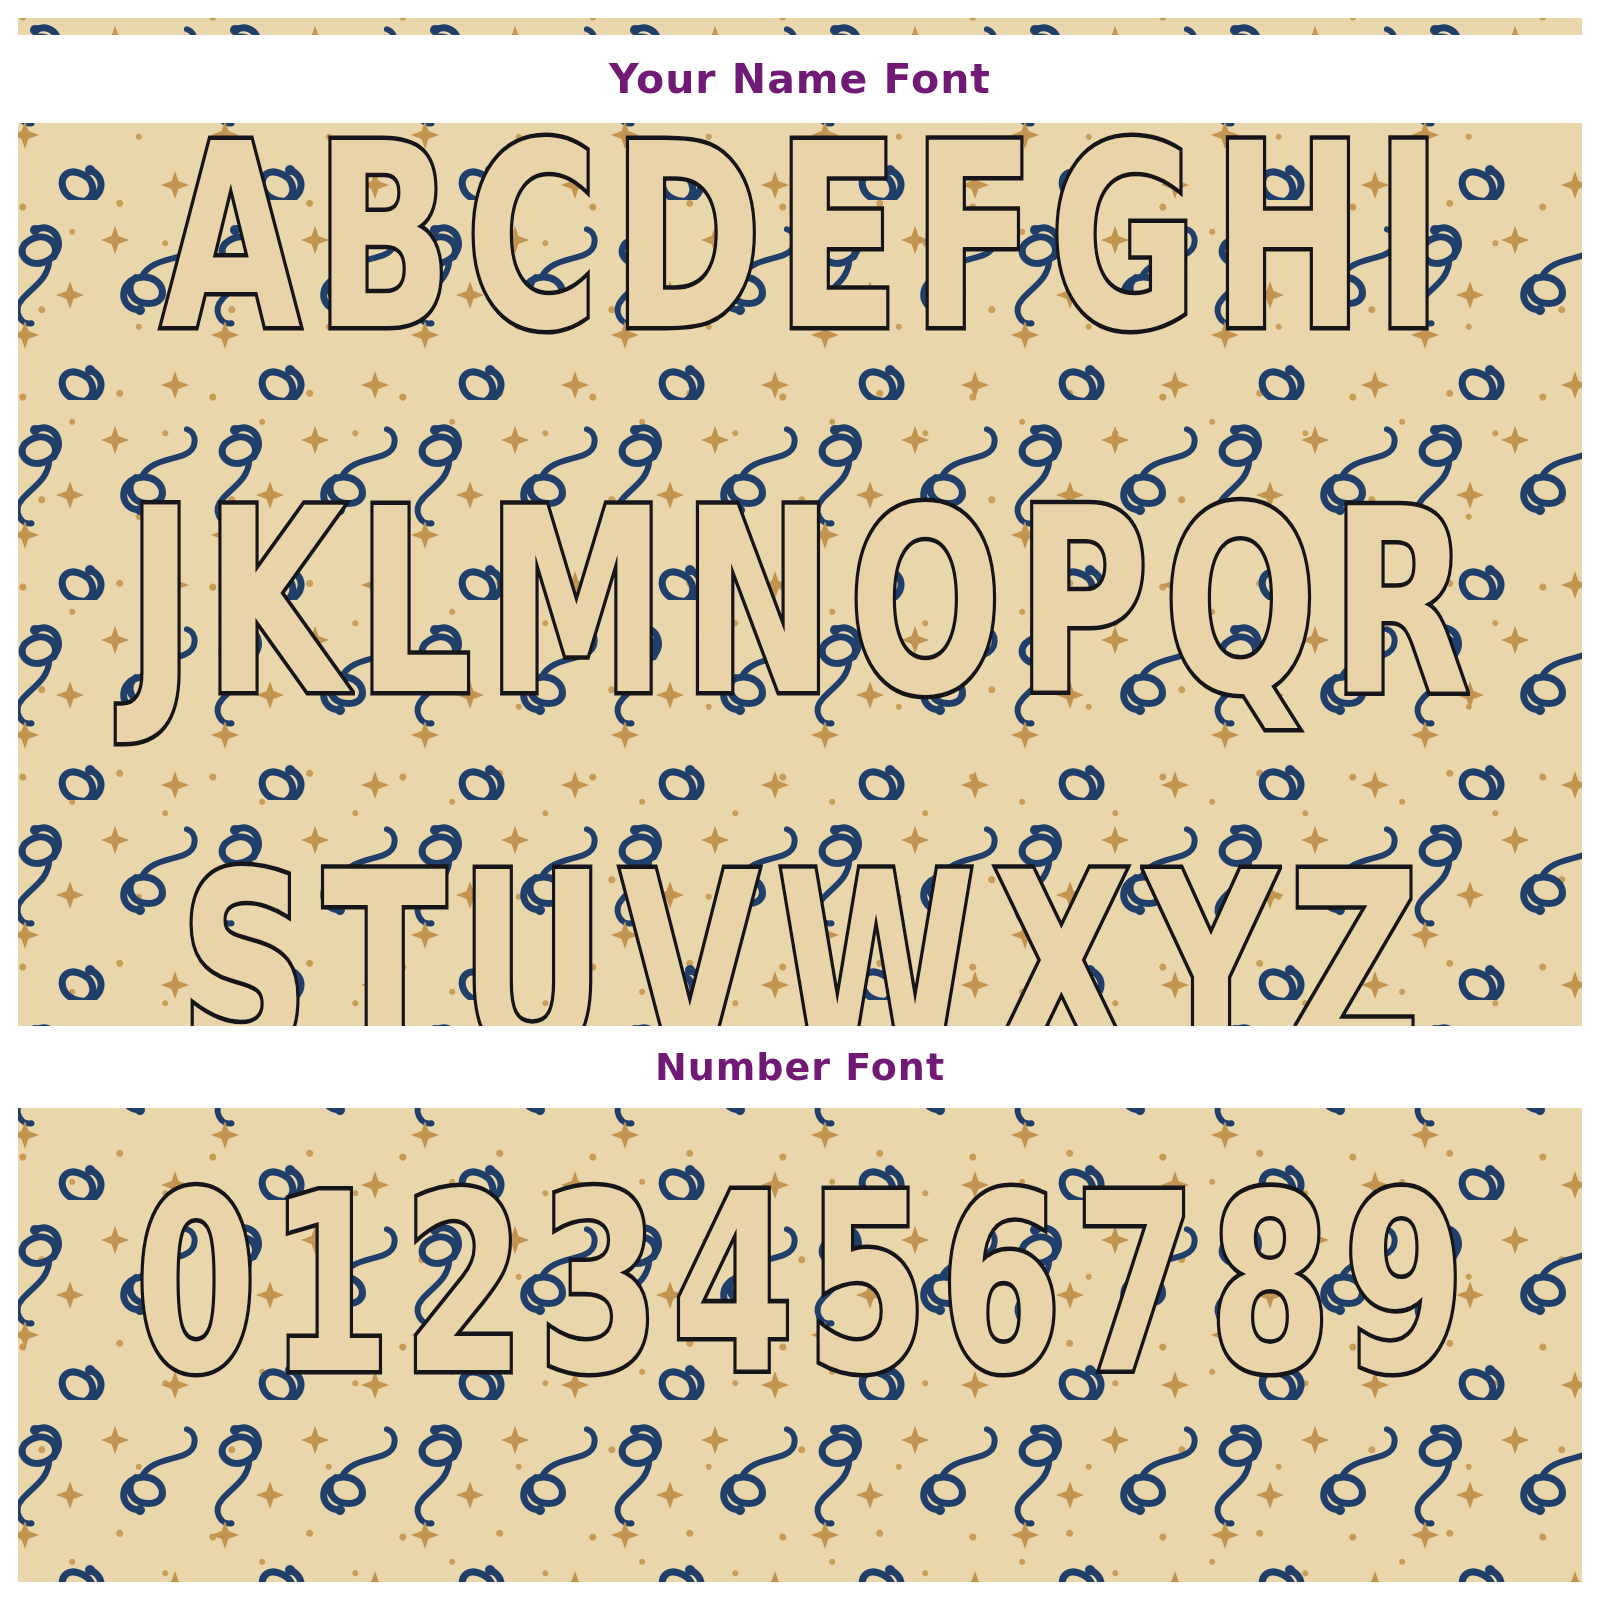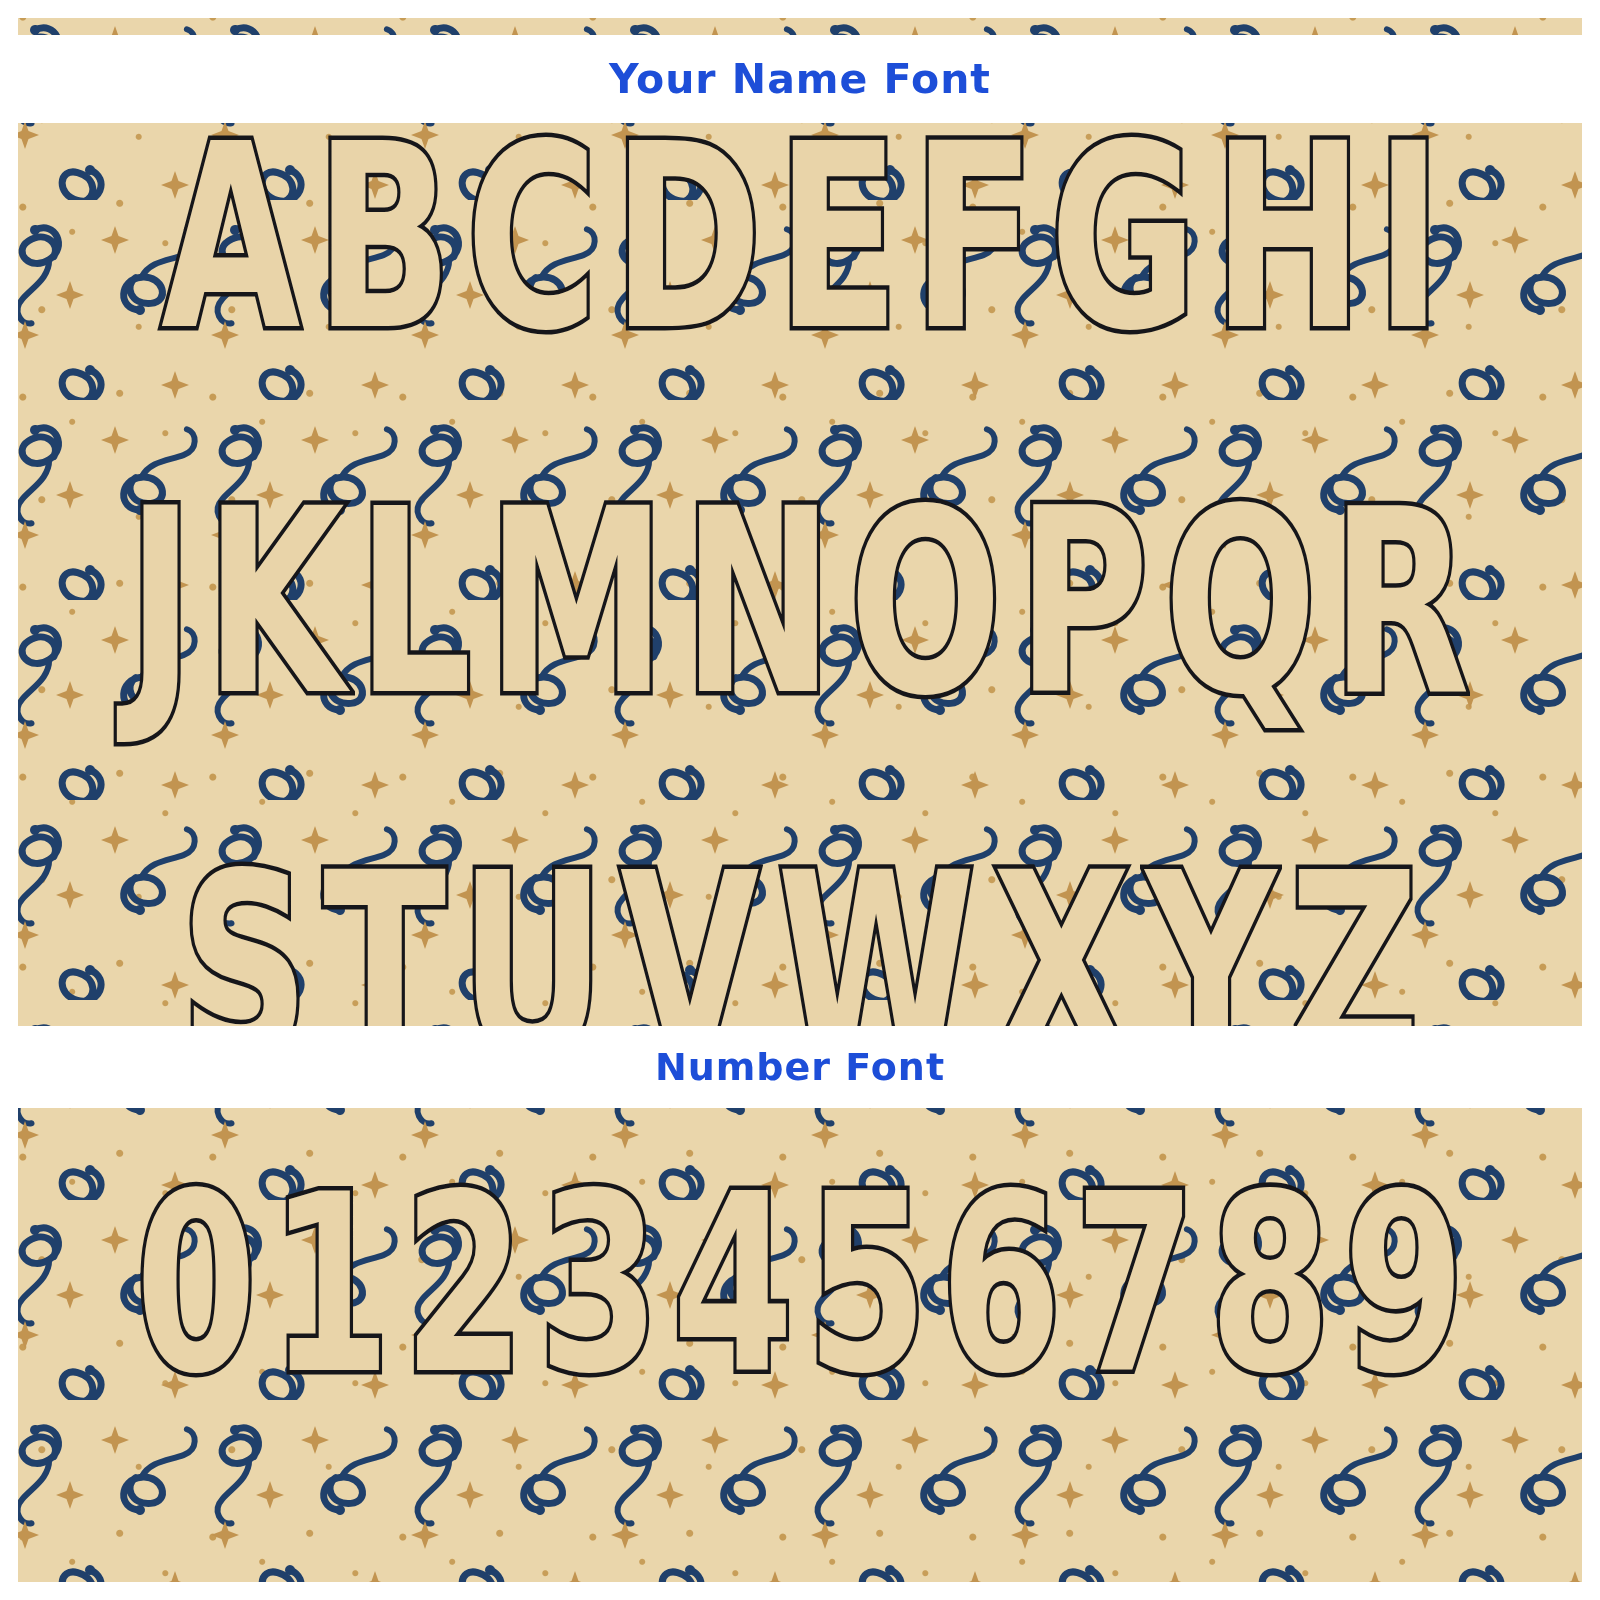--- a/index.html
+++ b/index.html
@@ -51,21 +51,21 @@
     width: 1564px;
     background: #ffffff;
     display: flex;
     align-items: center;
     justify-content: center;
     z-index: 4;
   }
   .label-bar .label-text {
     font-family: "DejaVu Sans", sans-serif;
     font-weight: bold;
-    color: #1d4ed8;
+    color: #701a75;
     letter-spacing: 1px;
     text-align: center;
   }
   #name-font-bar {
     top: 35px;
     height: 88px;
   }
   #name-font-bar .label-text { font-size: 41px; }
   #number-font-bar {
     top: 1026px;

